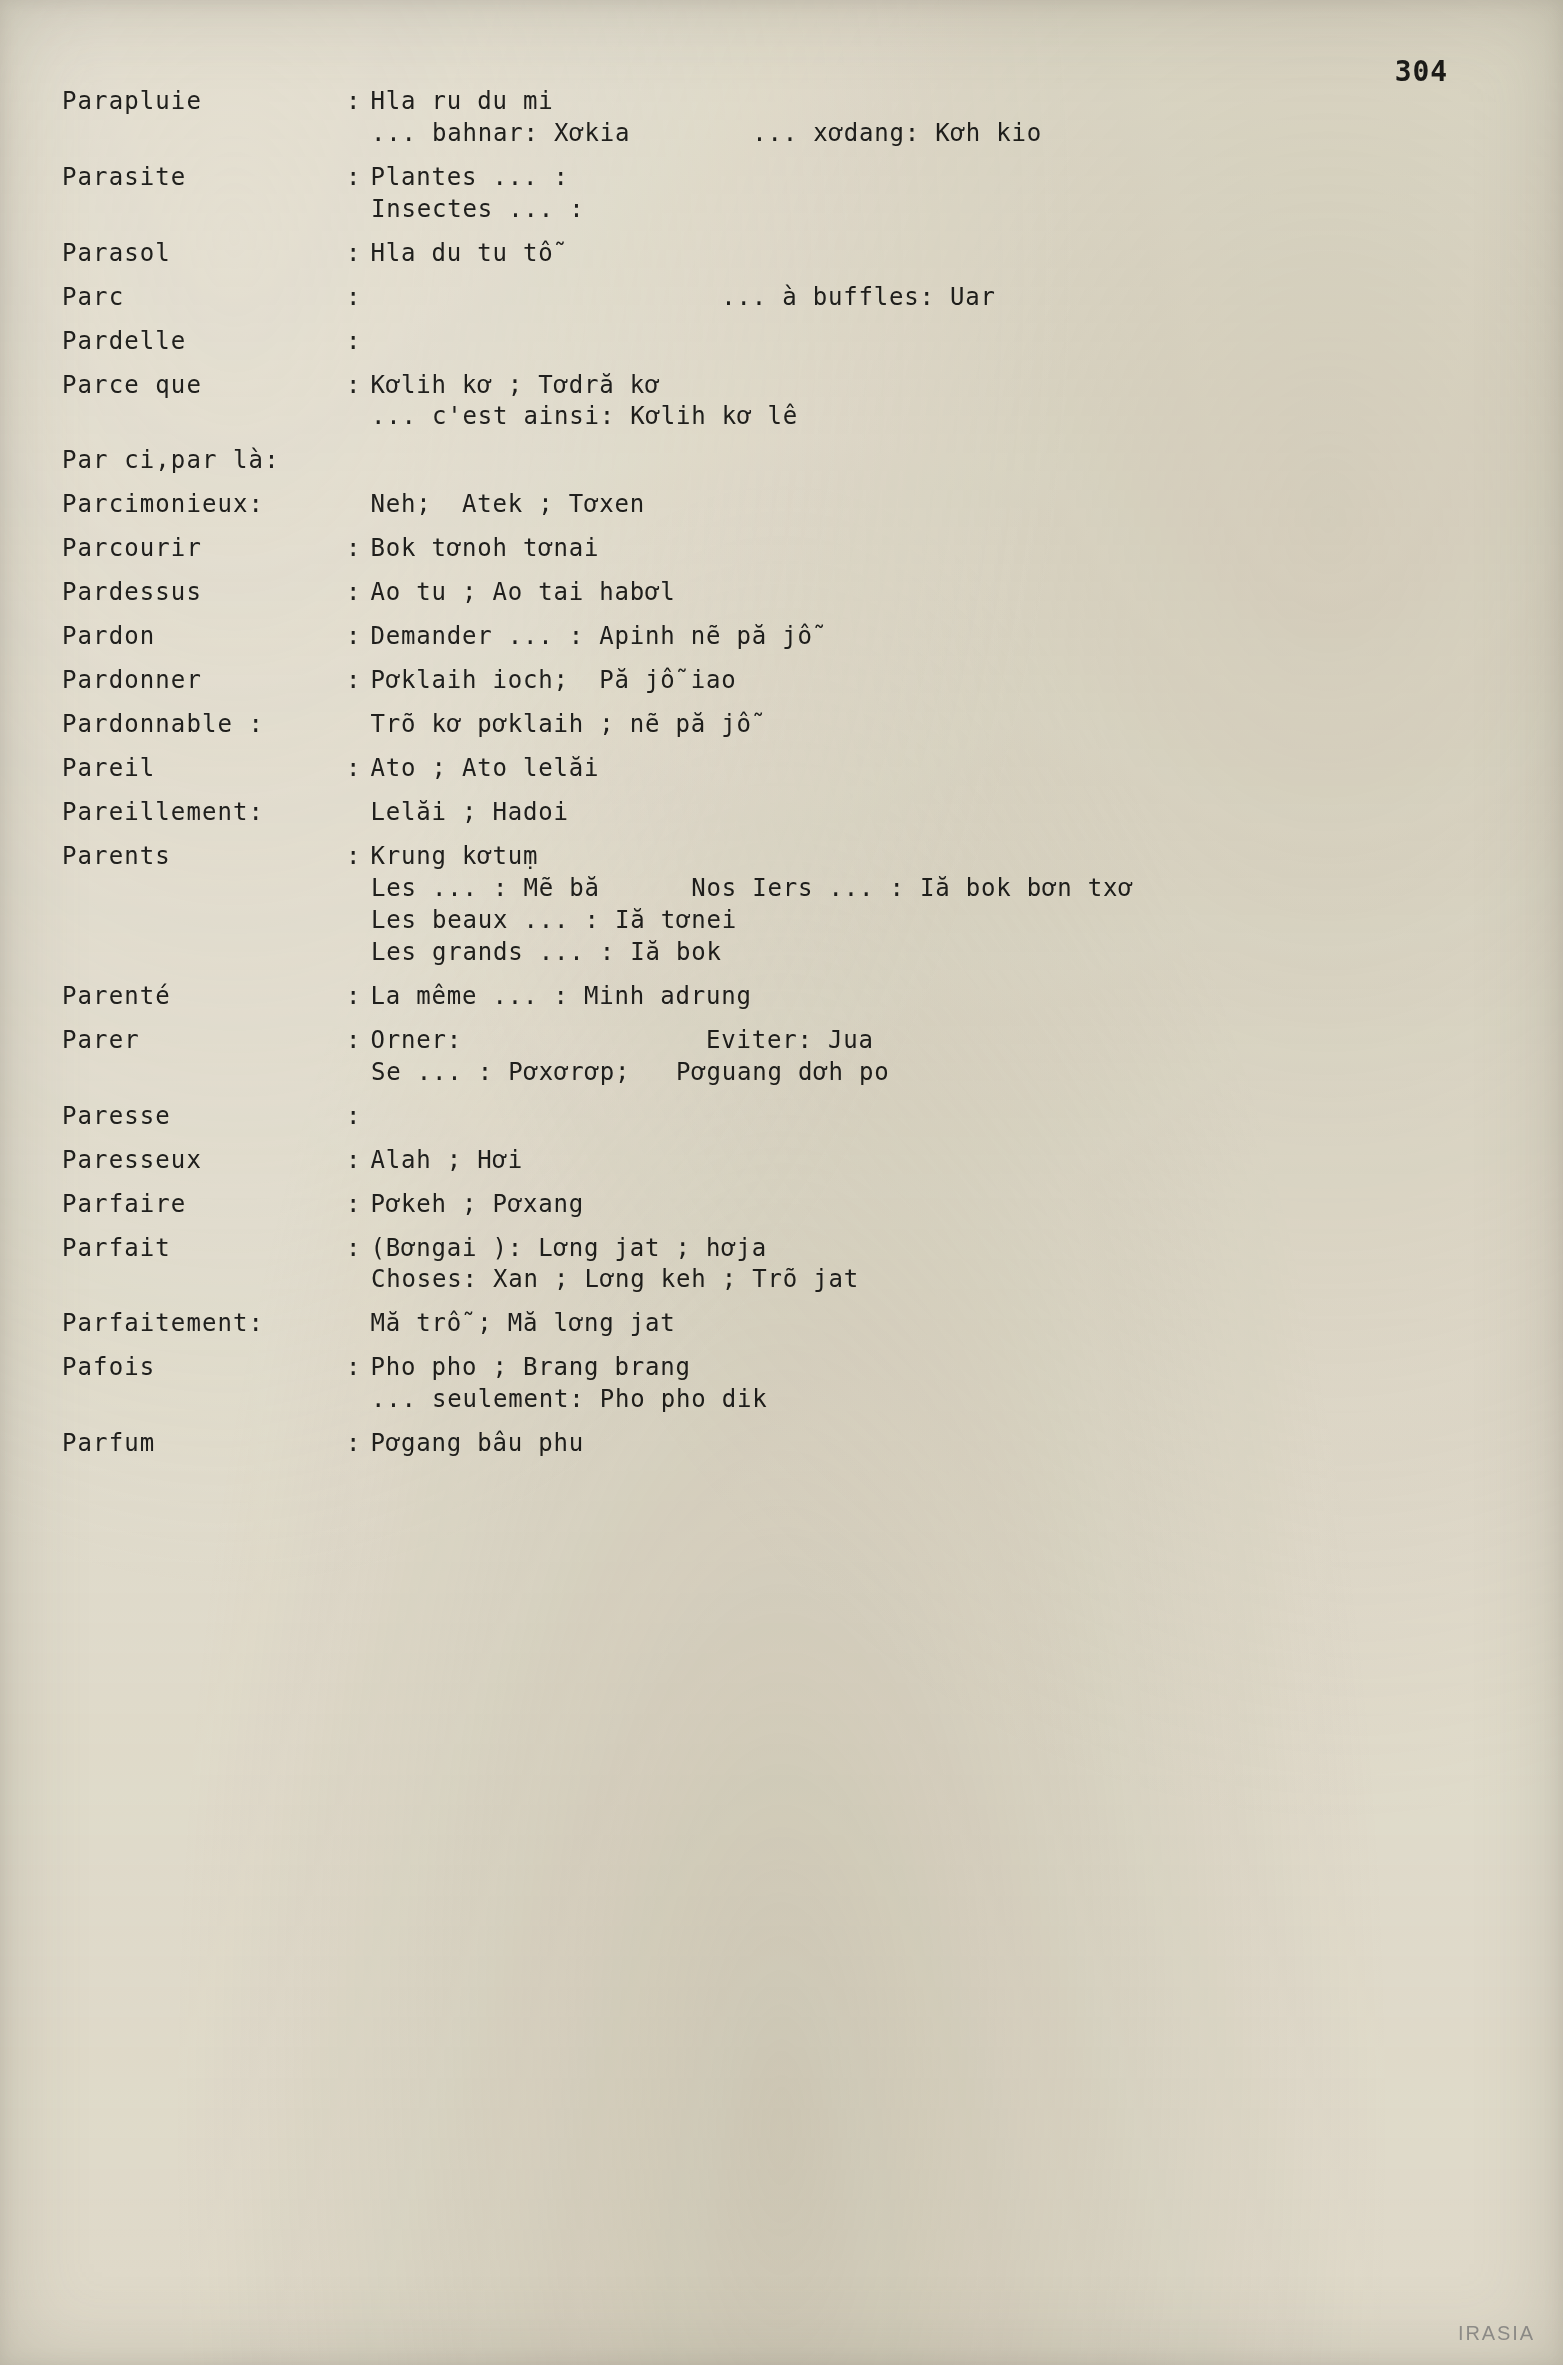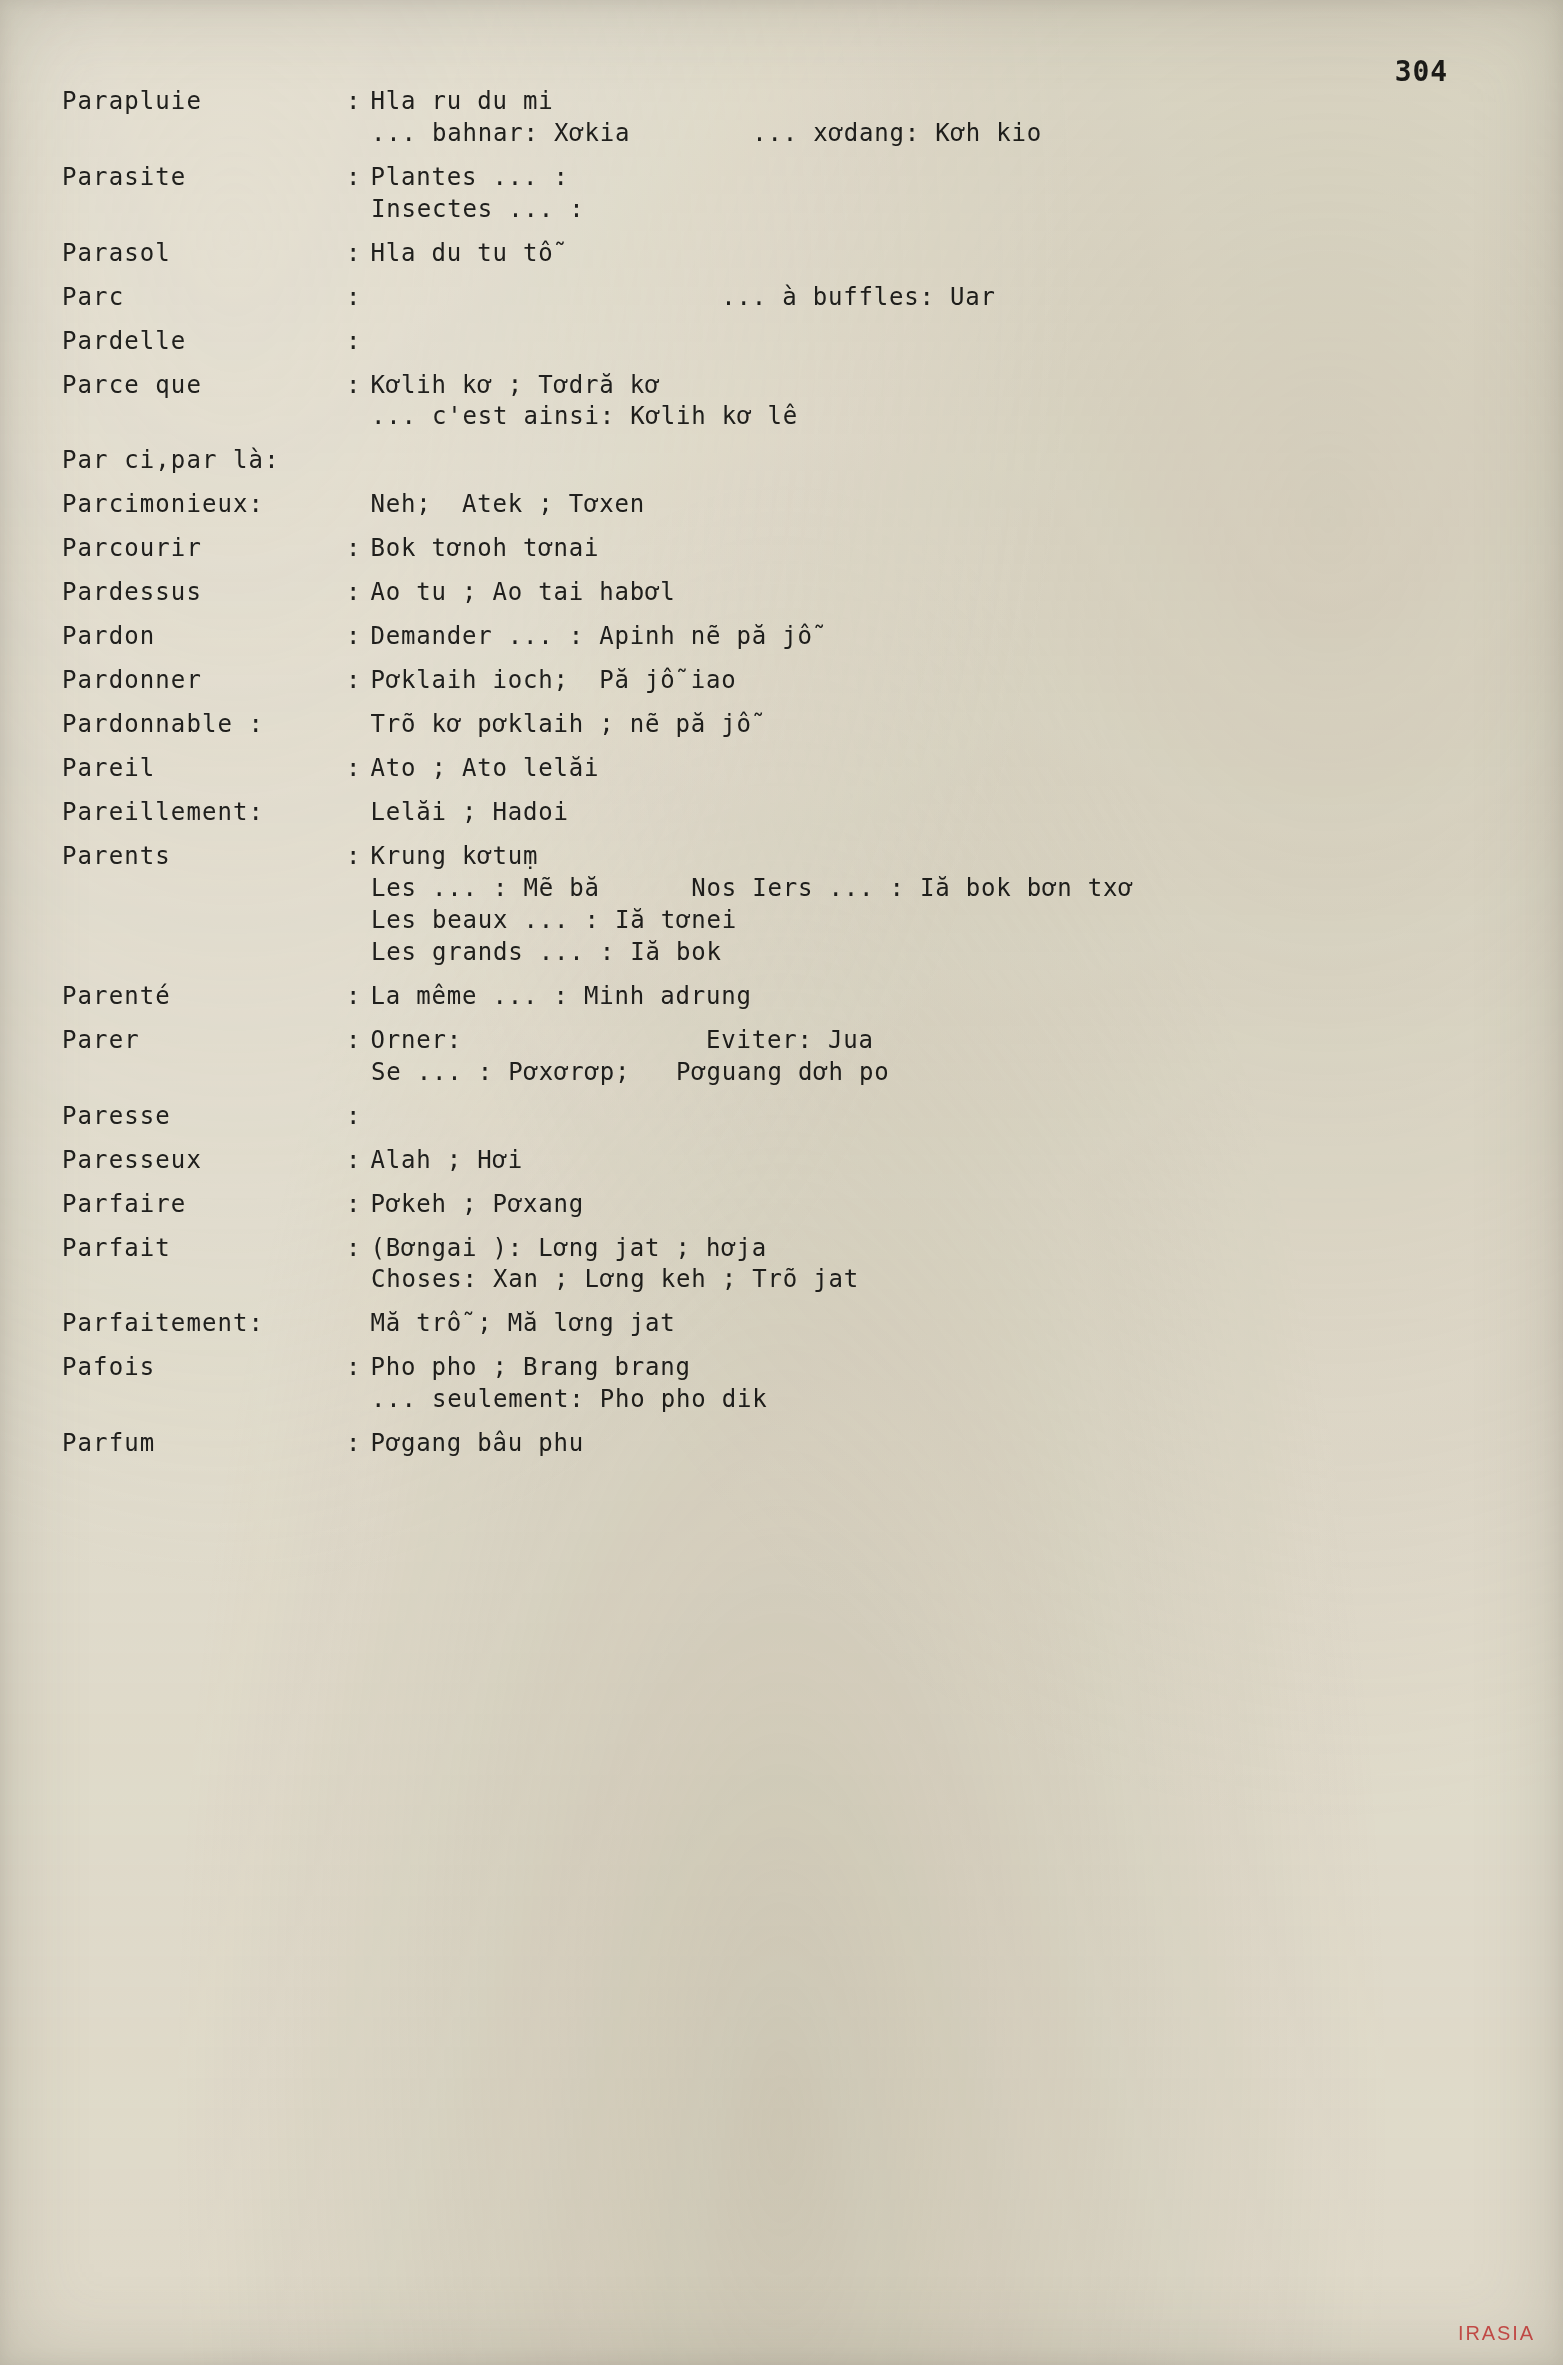--- a/index.html
+++ b/index.html
@@ -44,21 +44,21 @@
     letter-spacing: 0.9px;
     color: #1c1c1a;
   }
   .watermark {
     position: absolute;
     bottom: 21px;
     right: 28px;
     font-family: "Liberation Sans", sans-serif;
     font-size: 20px;
     letter-spacing: 1.9px;
-    color: #b91c1c;
+    color: #737373;
     opacity: 0.75;
   }
   .entries {
     position: absolute;
     left: 62px;
     top: 87px;
     width: 1438px;
   }
   .entry {
     display: block;

